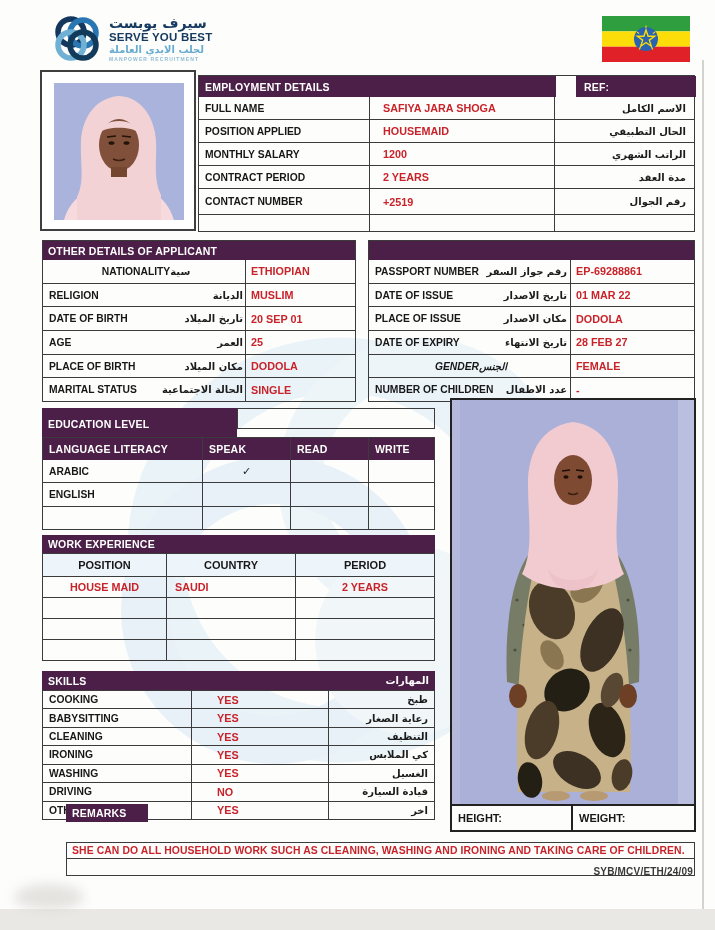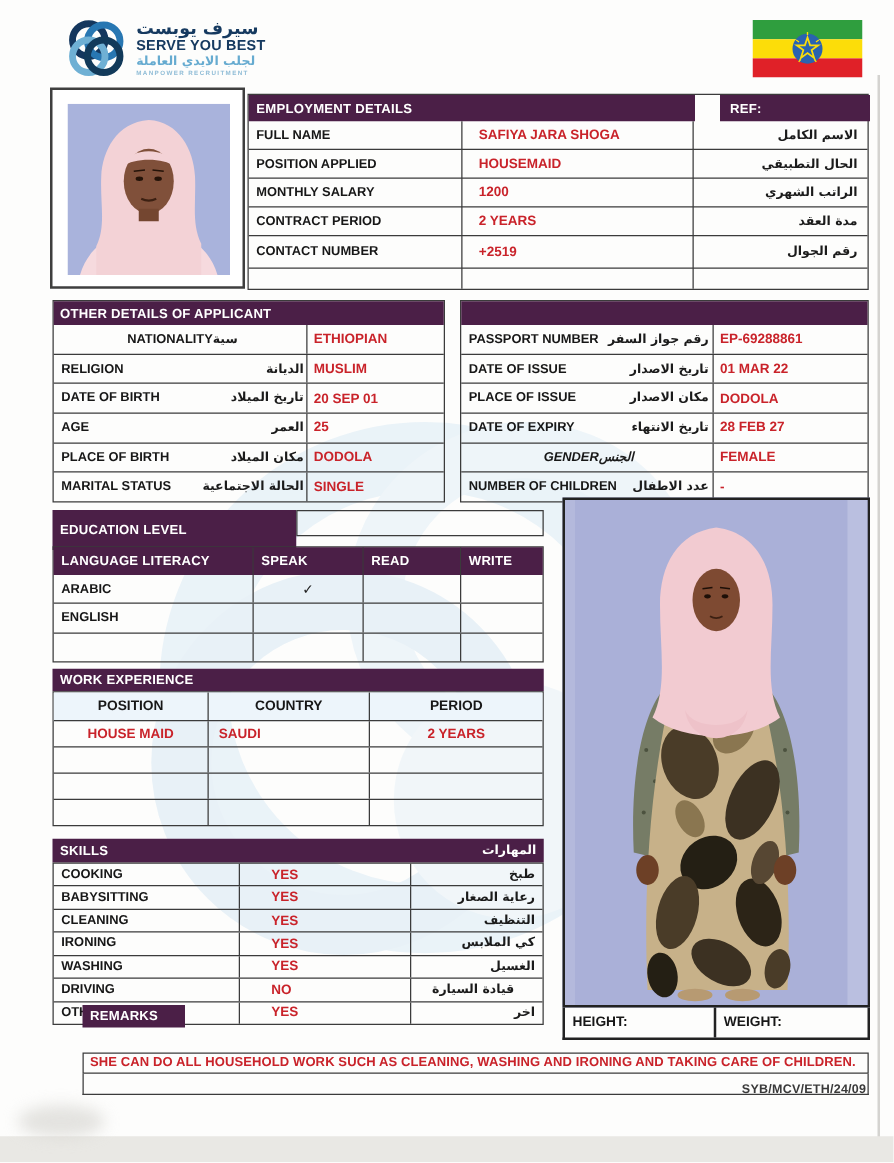--- a/index.html
+++ b/index.html
@@ -297,21 +297,21 @@
       <span class="arlbl ar" style="flex:1;text-align:right;padding-right:6px;">كي الملابس</span>
     </div>
     <div class="frow bb" style="flex:1;">
       <span class="br lbl" style="width:149px;padding-left:6px;">WASHING</span>
       <span class="br val" style="width:137px;padding-left:25px;">YES</span>
       <span class="arlbl ar" style="flex:1;text-align:right;padding-right:6px;">الغسيل</span>
     </div>
     <div class="frow bb" style="flex:1;">
       <span class="br lbl" style="width:149px;padding-left:6px;">DRIVING</span>
       <span class="br val" style="width:137px;padding-left:25px;">NO</span>
-      <span class="arlbl ar" style="flex:1;text-align:center;padding-right:6px;">قيادة السيارة</span>
+      <span class="arlbl ar" style="flex:1;text-align:right;padding-right:6px;">قيادة السيارة</span>
     </div>
     <div class="frow" style="flex:1;">
       <span class="br lbl" style="width:149px;padding-left:6px;">OTHER</span>
       <span class="br val" style="width:137px;padding-left:25px;">YES</span>
       <span class="arlbl ar" style="flex:1;text-align:right;padding-right:6px;">اخر</span>
     </div>
   </div>
 
   <div class="abs" style="left:450px;top:398px;width:246px;height:408px;border:2px solid #222;background:#aab0d8;">
     <svg width="242" height="404" viewBox="0 0 242 404">

